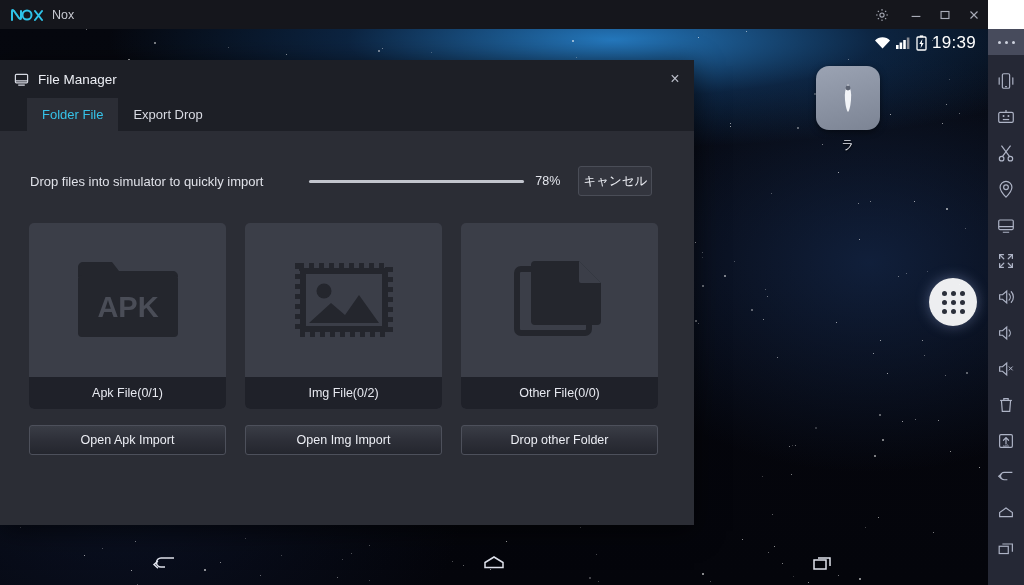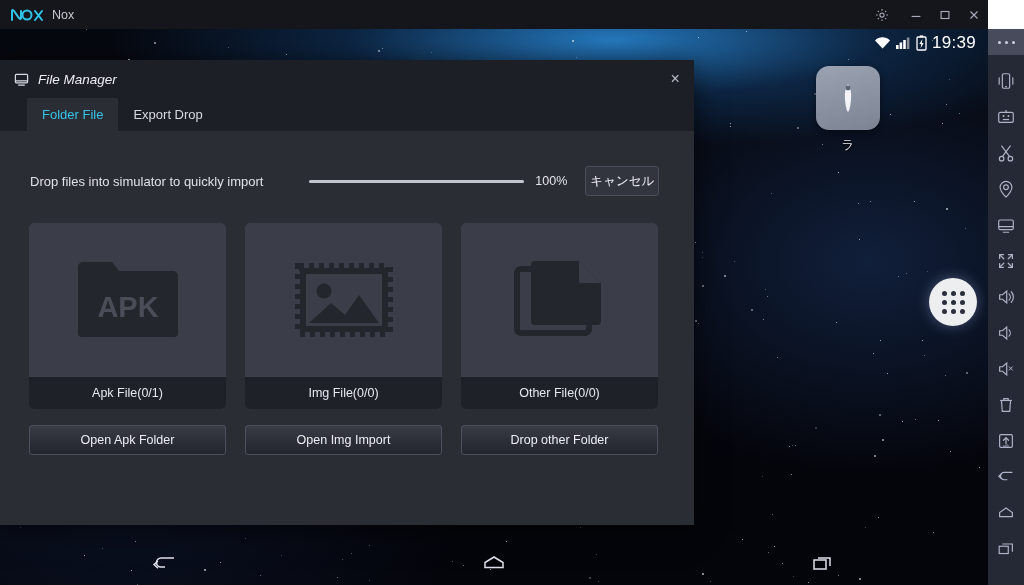--- a/index.html
+++ b/index.html
@@ -79,21 +79,21 @@
     display:flex; align-items:center; justify-content:space-around;
   }
   .nav-btn{ width:70px;height:36px;display:flex;align-items:center;justify-content:center;color:#e4e6ee; }
 
   
   .dialog{
     position:absolute; left:146px; top:60px; width:694px; height:465px;
     background:#2b2d35; box-shadow:0 6px 26px rgba(0,0,0,.6);
   }
   .dlg-head{
-    height:38px; background:#1d1f26; display:flex; align-items:center; padding:0 0 0 14px;font-style:italic;
+    height:38px; background:#1d1f26; display:flex; align-items:center; padding:0 0 0 14px;
   }
   .dlg-title{ color:#eceef4; font-size:13.5px; margin-left:9px; }
   .dlg-close{
     margin-left:auto; width:38px;height:38px;
     display:flex;align-items:center;justify-content:center;color:#b9bcc7;font-size:16px;
   }
   .dlg-body{ background:#2b2d35; height:427px; position:relative; }
 
   .tabs{ display:flex; height:33px; padding-left:27px; background:#1d1f26; }
   .tab{
@@ -542,21 +542,21 @@
           <div class="tab active">Folder File</div>
           <div class="tab">Export Drop</div>
           <div class="tabs-fill"></div>
         </div>
 
         <div class="droprow">
           <div class="drop-text">Drop files into simulator to quickly import</div>
           <div class="pbar">
             <i id="pfill" style="width: 100%;"></i>
           </div>
-          <div class="pct">100%</div>
+          <div class="pct">78%</div>
           <div class="cancel-btn">キャンセル</div>
         </div>
 
         <div class="cards">
 
           <div class="card">
             <div class="card-ico">
               <svg width="104" height="86" viewBox="0 0 104 86">
                 <path d="M2,10 a5,5 0 0 1 5,-5 H36 l7,9 H97 a5,5 0 0 1 5,5 V20 H2 Z" fill="#24262d"></path>
                 <rect x="2" y="18" width="100" height="62" rx="4" fill="#24262d"></rect>
@@ -569,38 +569,38 @@
           <div class="card">
             <div class="card-ico">
               <svg width="98" height="82" viewBox="0 0 98 82">
                 <path d="M4,8 h90 v66 h-90 Z" fill="none" stroke="#24262d" stroke-width="8" stroke-dasharray="5 5"></path>
                 <rect x="8" y="12" width="82" height="58" fill="none" stroke="#24262d" stroke-width="6"></rect>
                 <rect x="14" y="18" width="70" height="46" fill="#3b3e48"></rect>
                 <circle cx="29" cy="32" r="7.5" fill="#24262d"></circle>
                 <path d="M14,64 L36,44 L50,56 L64,36 L84,64 Z" fill="#24262d"></path>
               </svg>
             </div>
-            <div class="card-lbl">Img File(0/0)</div>
+            <div class="card-lbl">Img File(0/2)</div>
           </div>
 
           <div class="card">
             <div class="card-ico">
               <svg width="98" height="82" viewBox="0 0 98 82">
                 <path d="M6,14 a4,4 0 0 1 4,-4 H58 l20,20 V70 a4,4 0 0 1 -4,4 H10 a4,4 0 0 1 -4,-4 Z" fill="none" stroke="#24262d" stroke-width="6"></path>
                 <path d="M20,6 a4,4 0 0 1 4,-4 H68 l22,22 V62 a4,4 0 0 1 -4,4 H24 a4,4 0 0 1 -4,-4 Z" fill="#24262d"></path>
                 <path d="M68,2 L90,24 H70 a2,2 0 0 1 -2,-2 Z" fill="#3b3e48"></path>
               </svg>
             </div>
             <div class="card-lbl">Other File(0/0)</div>
           </div>
 
         </div>
 
         <div class="btnrow">
-          <div class="folder-btn">Open Apk Folder</div>
+          <div class="folder-btn">Open Apk Import</div>
           <div class="folder-btn">Open Img Import</div>
           <div class="folder-btn">Drop other Folder</div>
         </div>
 
       </div>
     </div>
   </div>
 
   <div class="toolbar">
     <div class="tb-top"></div>

